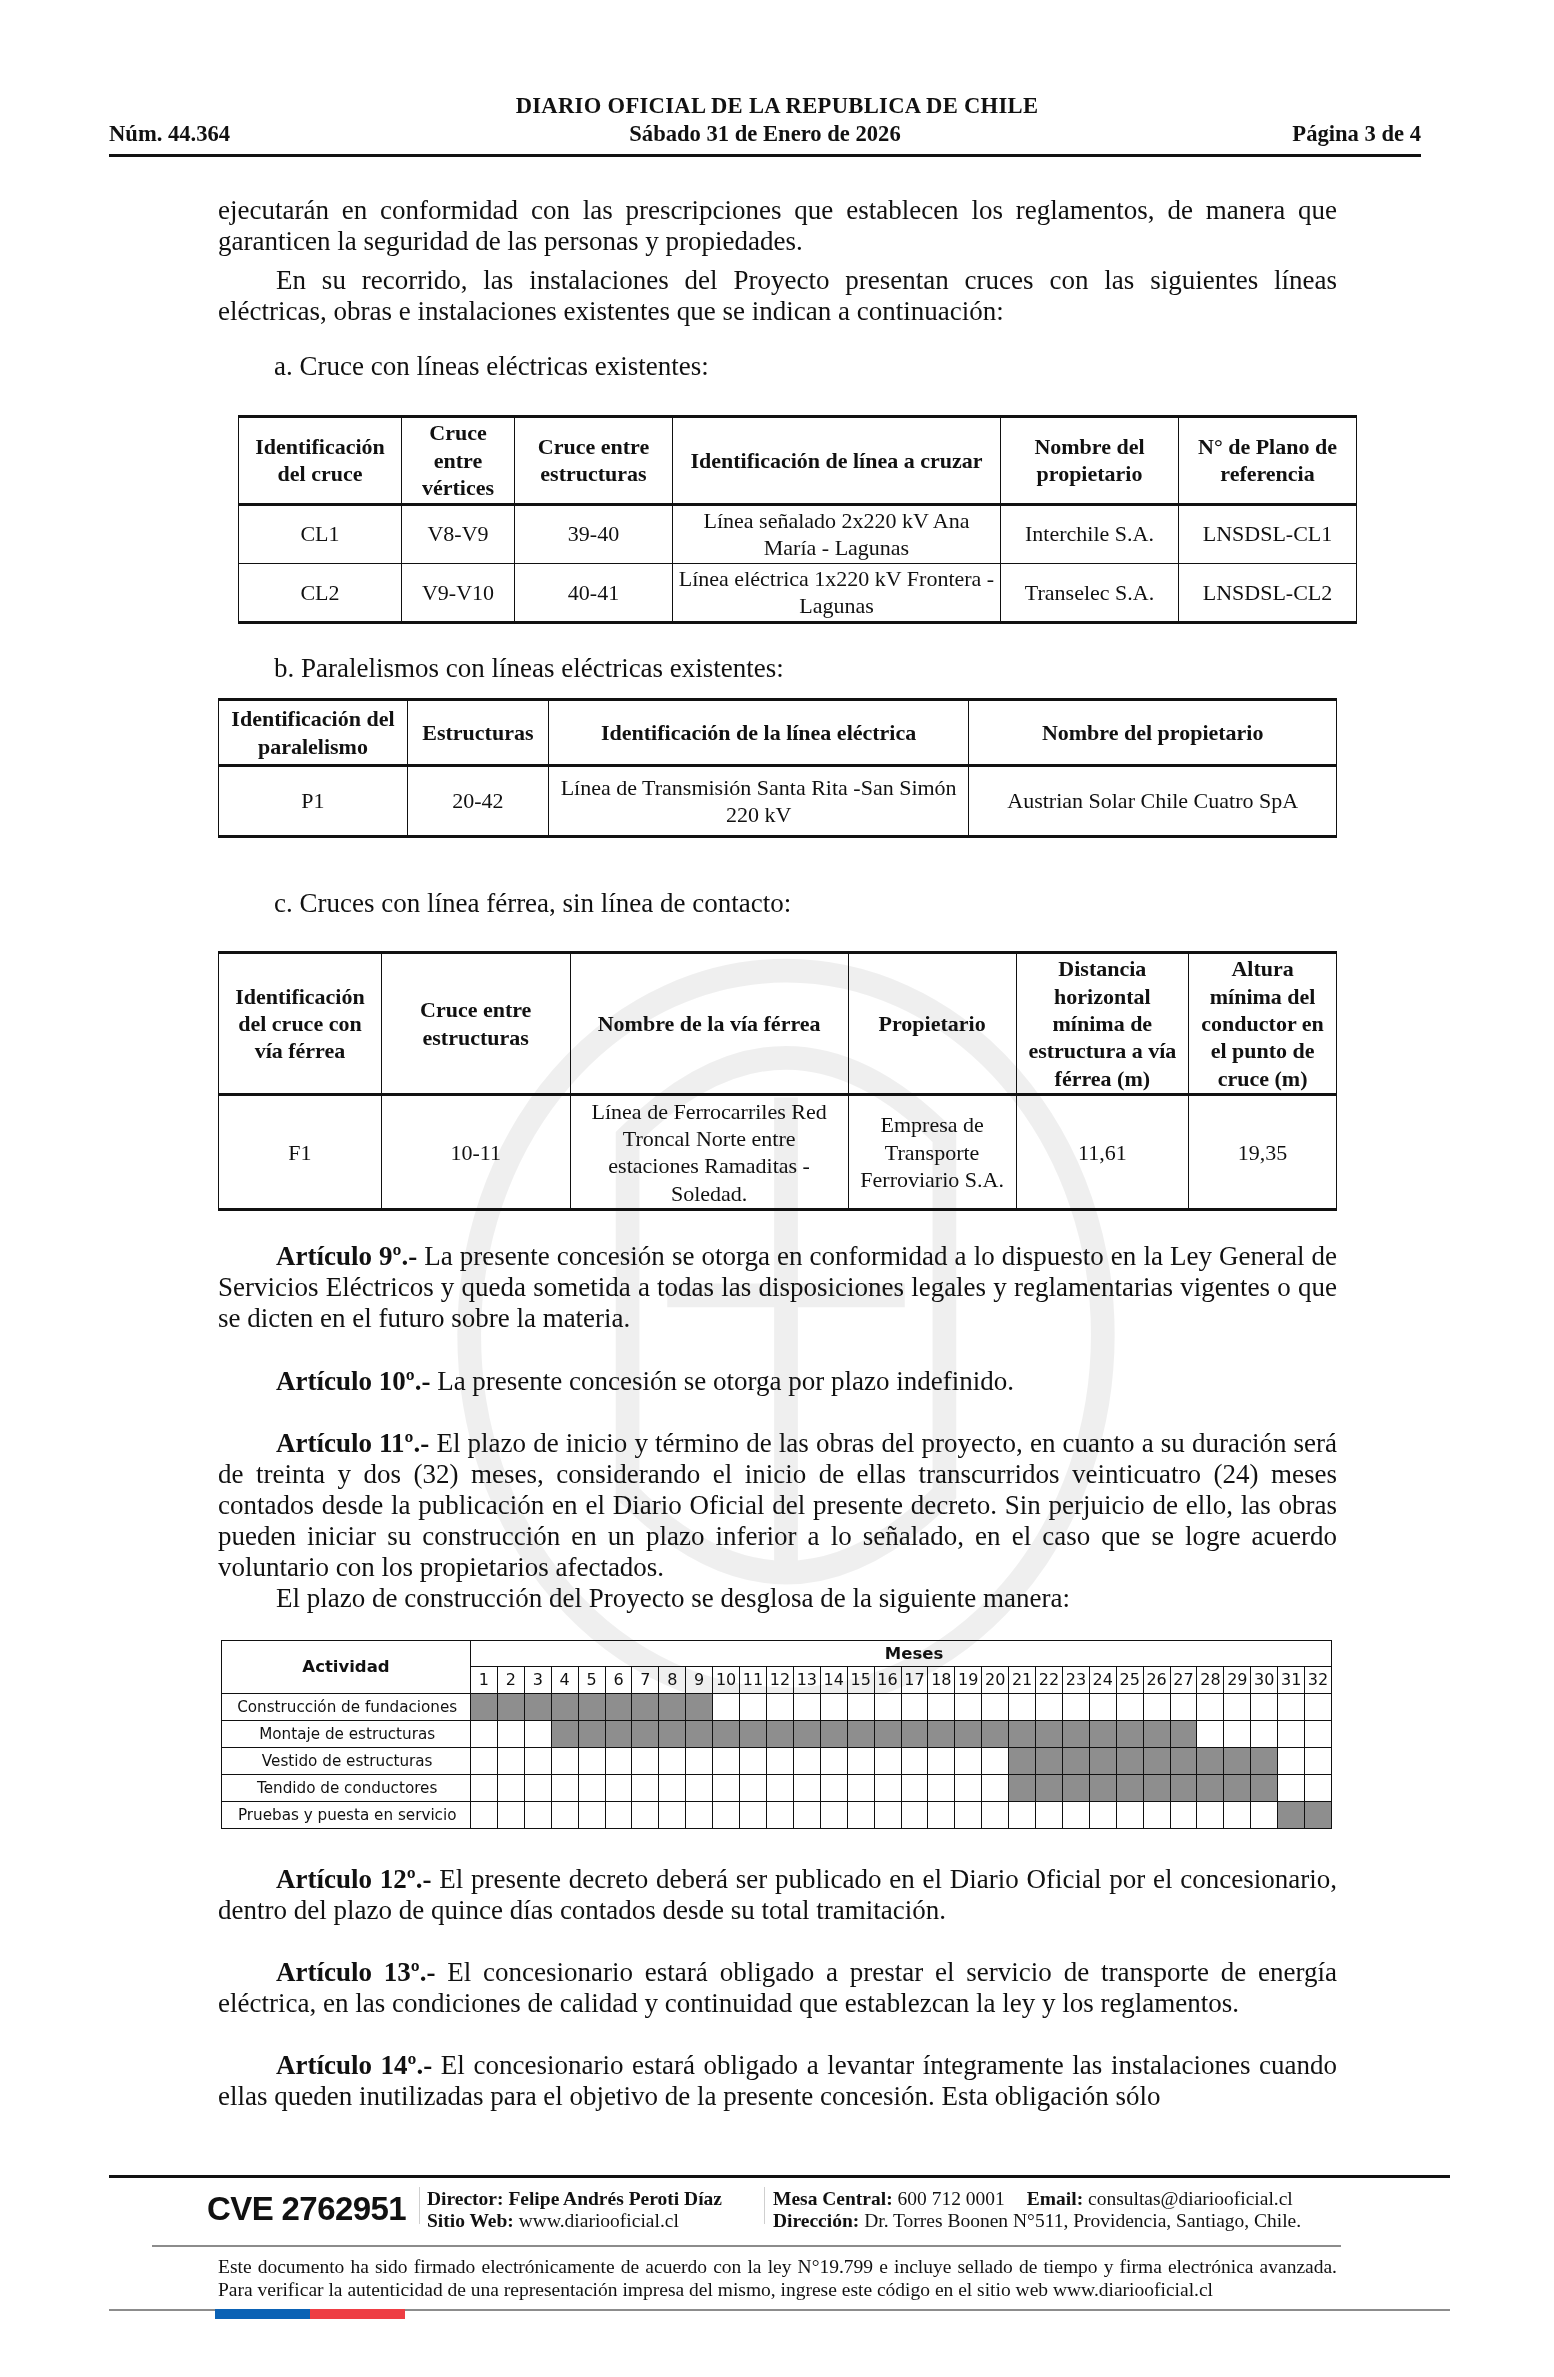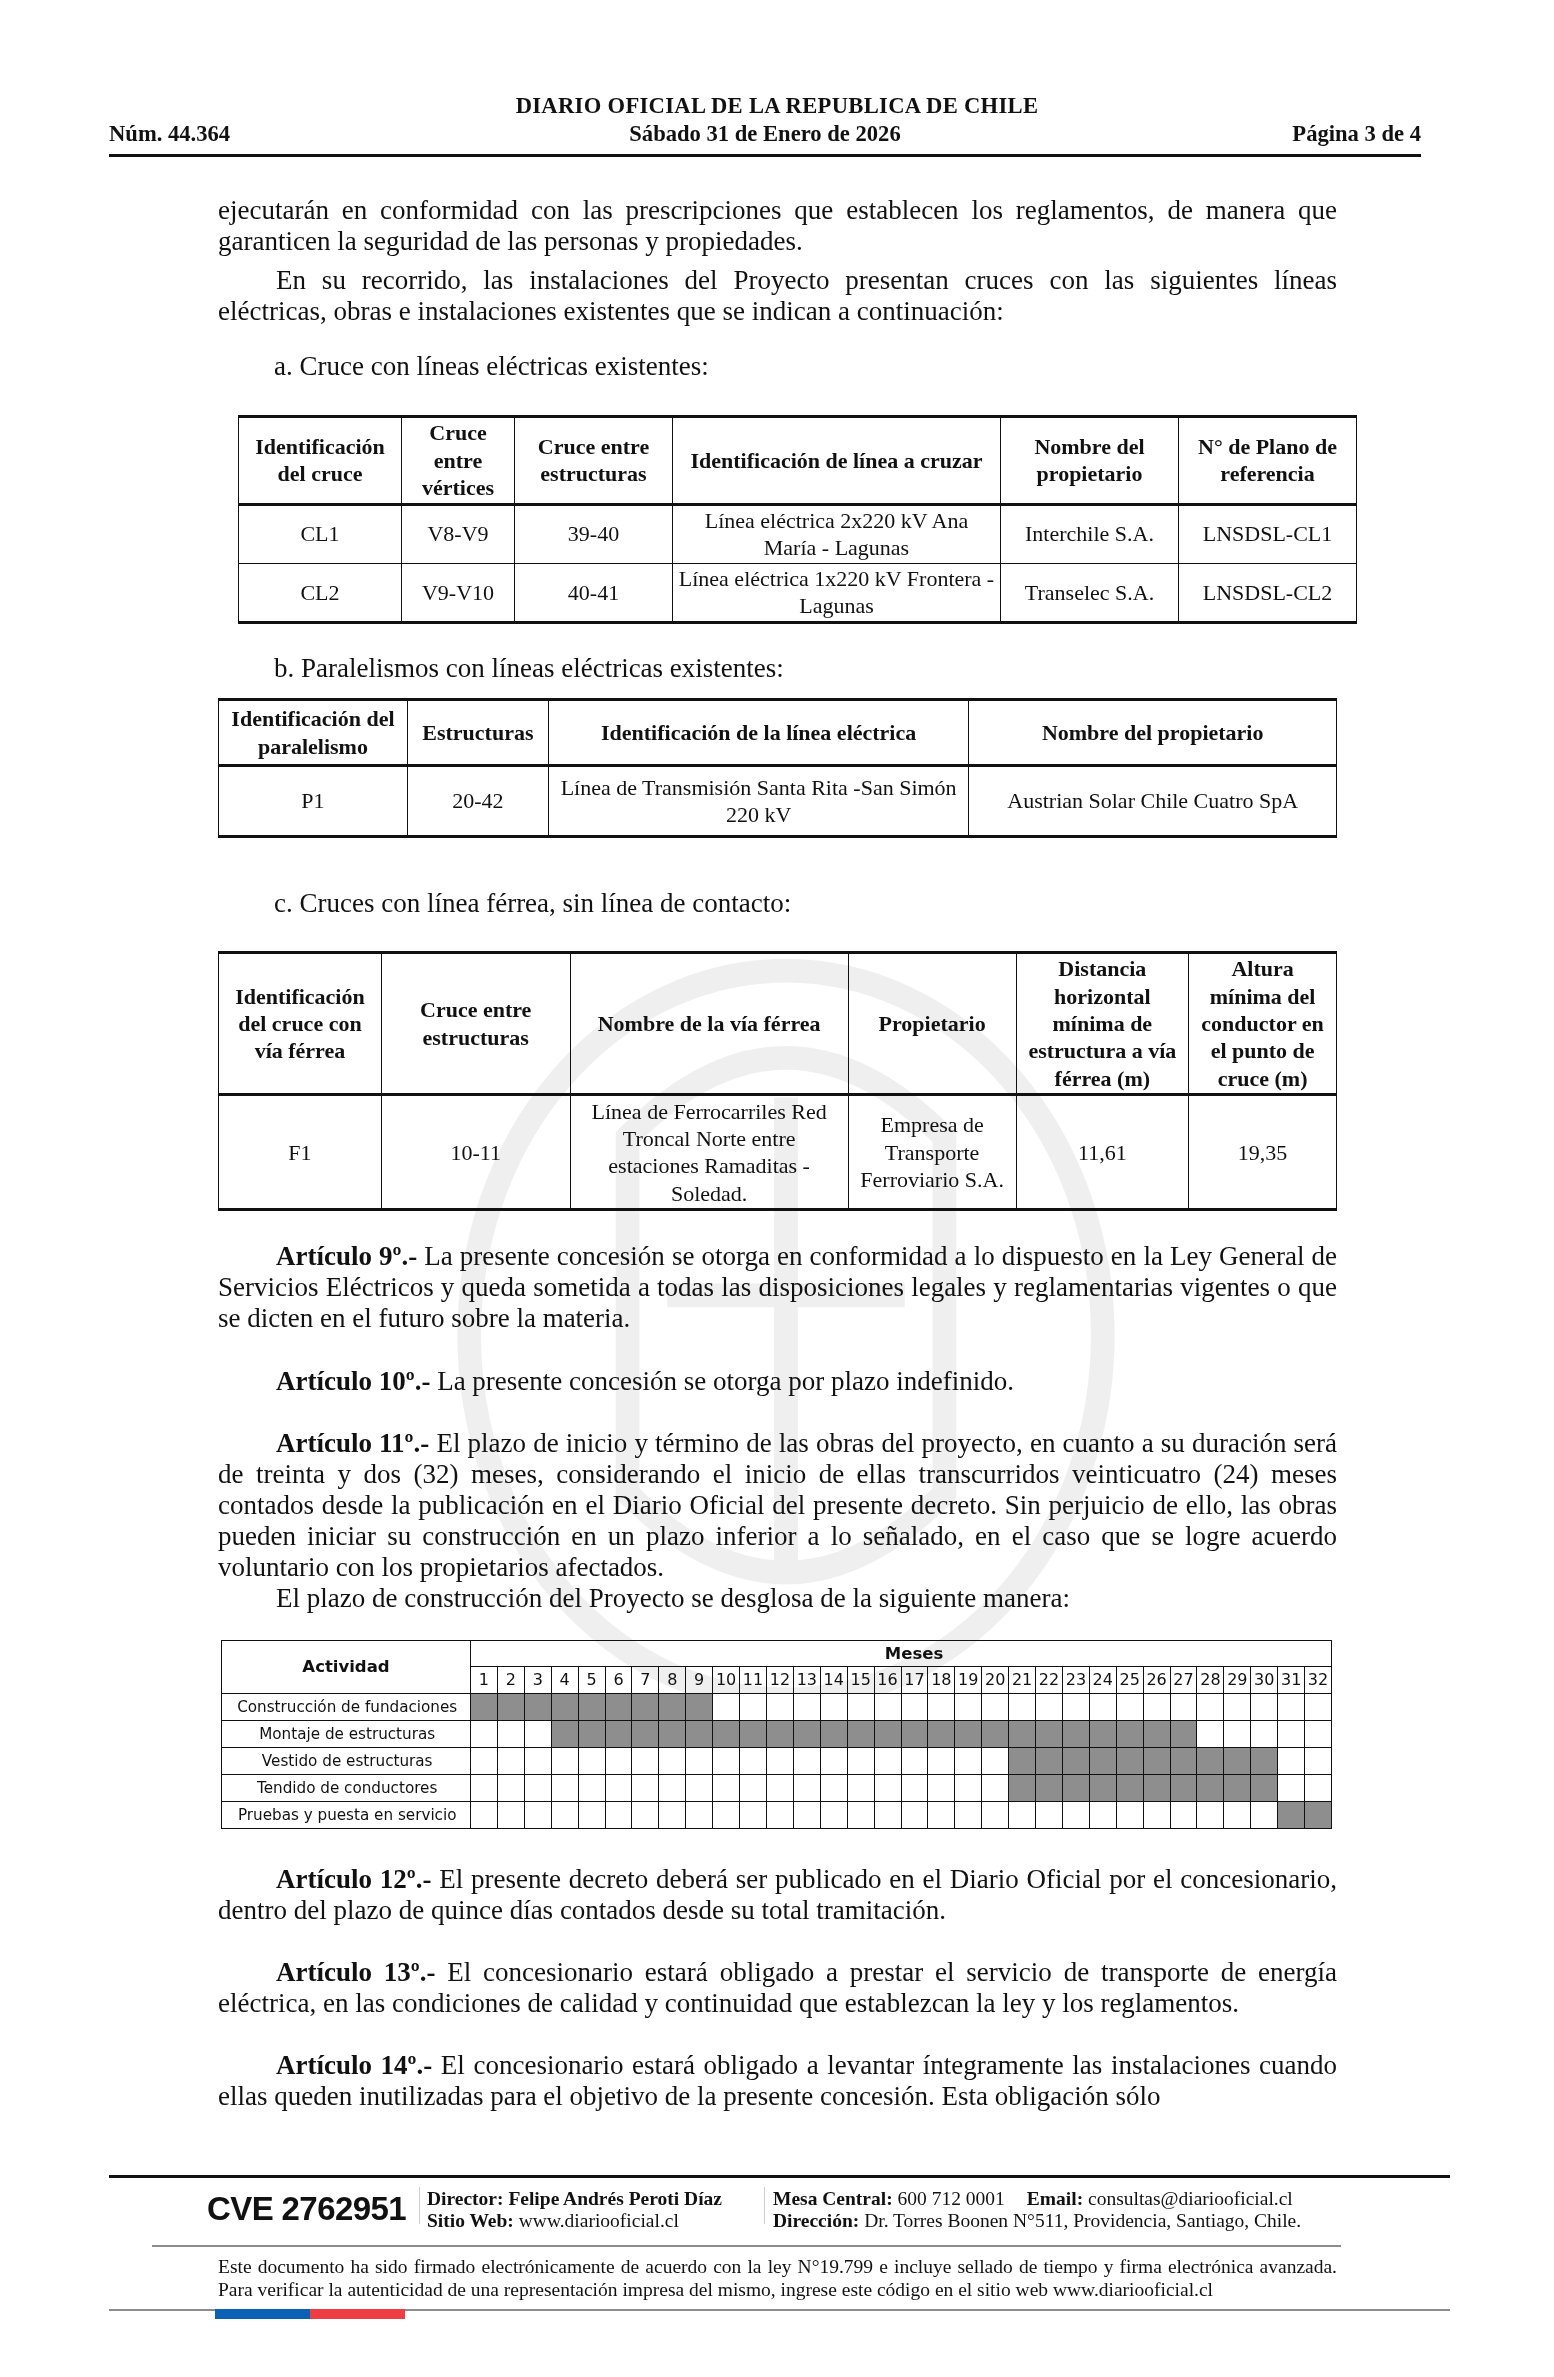--- a/index.html
+++ b/index.html
@@ -92,21 +92,21 @@
     <th>Cruce entre vértices</th>
     <th>Cruce entre estructuras</th>
     <th>Identificación de línea a cruzar</th>
     <th>Nombre del propietario</th>
     <th>N° de Plano de referencia</th>
   </tr>
   <tr>
     <td>CL1</td>
     <td>V8-V9</td>
     <td>39-40</td>
-    <td>Línea eléctrica 2x220 kV Ana María - Lagunas</td>
+    <td>Línea señalado 2x220 kV Ana María - Lagunas</td>
     <td>Interchile S.A.</td>
     <td>LNSDSL-CL1</td>
   </tr>
   <tr>
     <td>CL2</td>
     <td>V9-V10</td>
     <td>40-41</td>
     <td>Línea eléctrica 1x220 kV Frontera - Lagunas</td>
     <td>Transelec S.A.</td>
     <td>LNSDSL-CL2</td>

